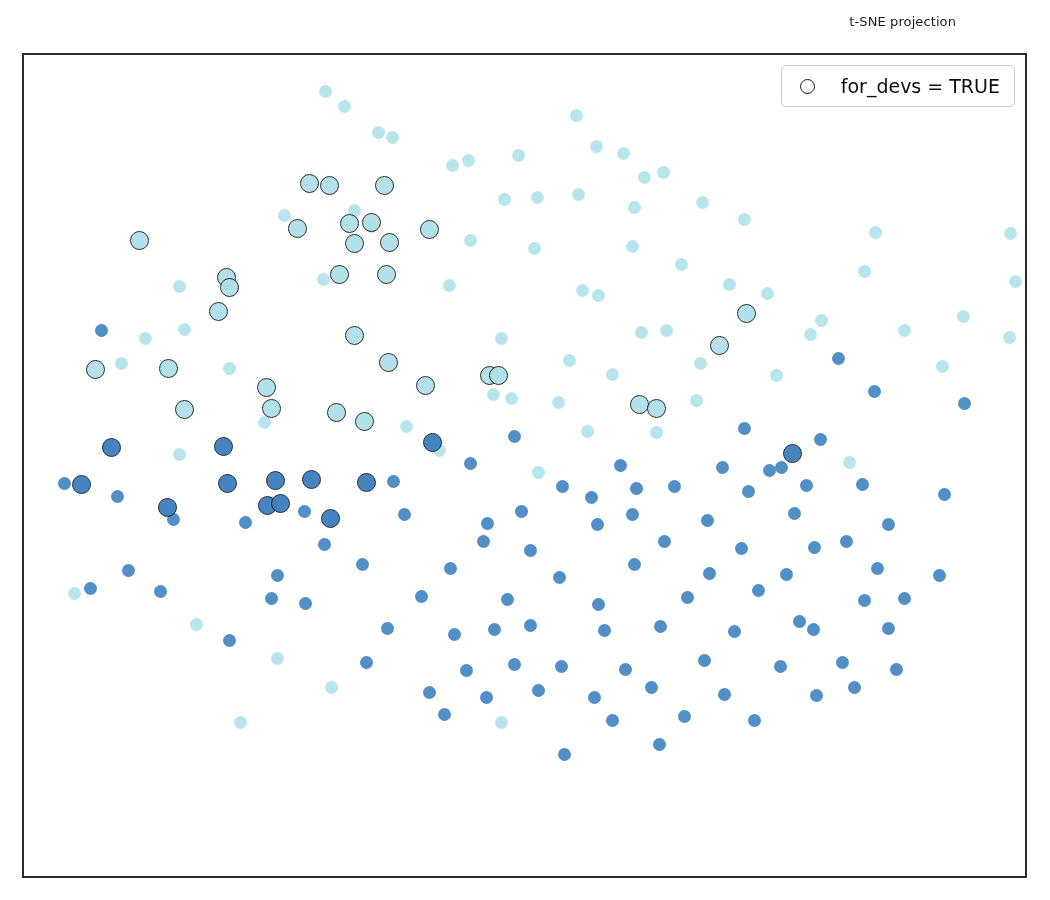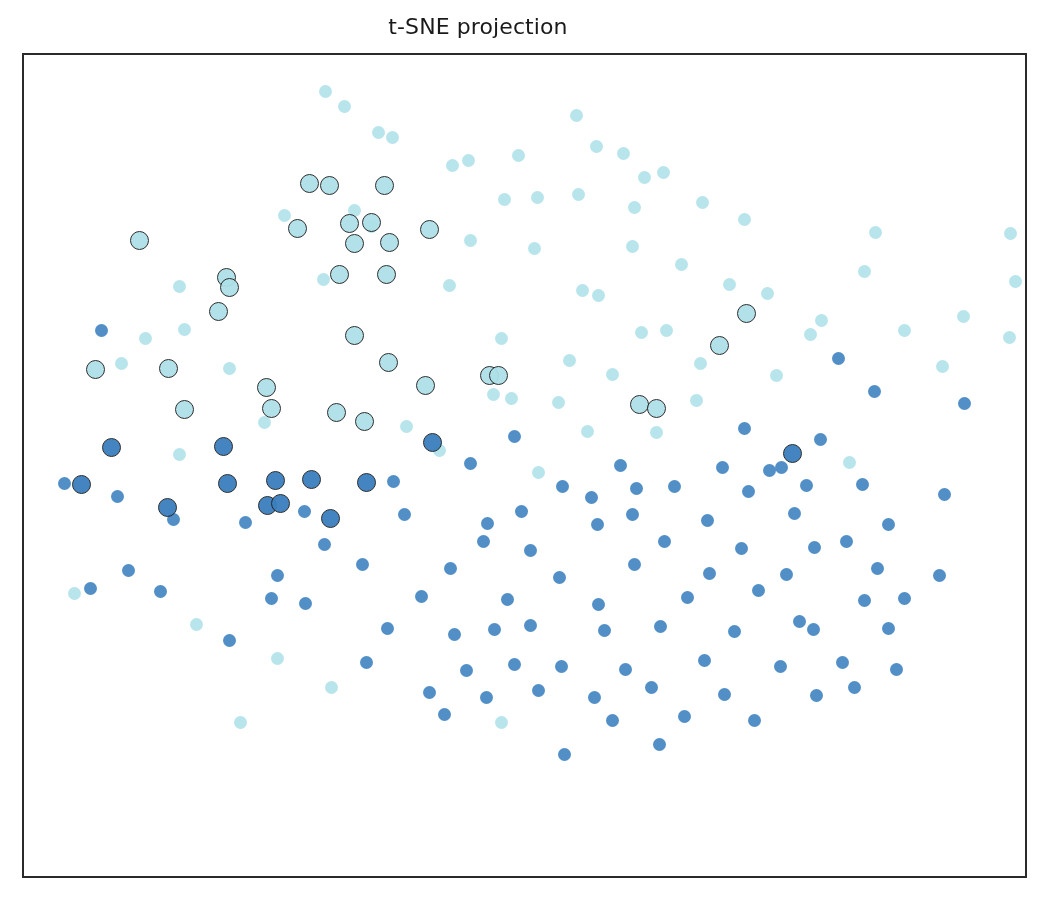--- a/index.html
+++ b/index.html
@@ -15,22 +15,22 @@
     width: 1050px;
     height: 900px;
     background: #ffffff;
     overflow: hidden;
   }
   #chart-title {
     position: absolute;
     left: 0;
     top: 14px;
     width: 956px;
-    text-align: center;
-    font-size: 22px;
+    text-align: right;
+    font-size: 13px;
     color: #1a1a1a;
     font-family: "DejaVu Sans", sans-serif;
     letter-spacing: 0.1px;
   }
   #plot-area {
     position: absolute;
     left: 22px;
     top: 53px;
     width: 1005px;
     height: 825px;
@@ -310,15 +310,19 @@
         <div class="pt edged" style="left: 20.3%; top: 52.2%; background: rgb(58, 127, 190);"></div>
         <div class="pt edged" style="left: 25.1%; top: 51.8%; background: rgb(58, 127, 190);"></div>
         <div class="pt edged" style="left: 28.7%; top: 51.7%; background: rgb(58, 127, 190);"></div>
         <div class="pt edged" style="left: 34.2%; top: 52.1%; background: rgb(58, 127, 190);"></div>
         <div class="pt edged" style="left: 14.3%; top: 55.1%; background: rgb(58, 127, 190);"></div>
         <div class="pt edged" style="left: 24.3%; top: 54.9%; background: rgb(58, 127, 190);"></div>
         <div class="pt edged" style="left: 25.6%; top: 54.6%; background: rgb(58, 127, 190);"></div>
         <div class="pt edged" style="left: 30.6%; top: 56.4%; background: rgb(58, 127, 190);"></div>
       </div>
 
+    <div id="legend">
+      <span id="legend-marker"></span>
+      <span id="legend-label">for_devs = TRUE</span>
+    </div>
   </div>
 
 </div>
 
 </body></html>

